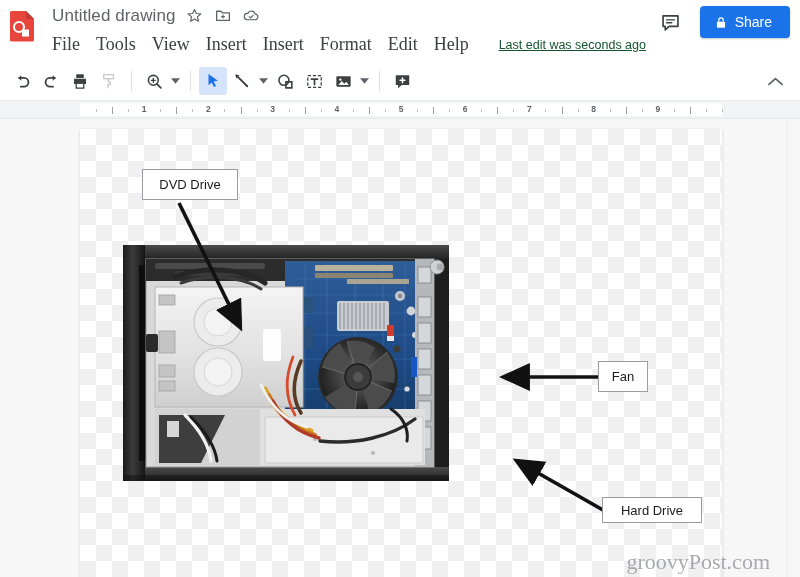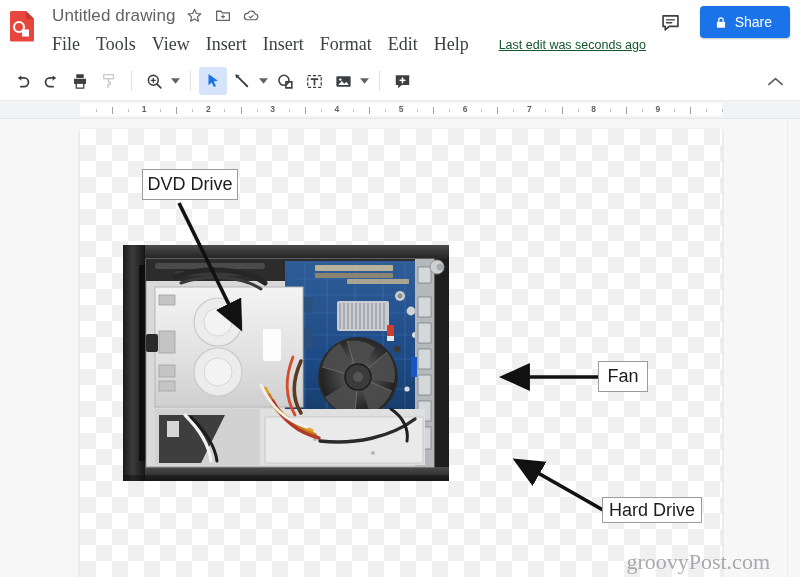--- a/index.html
+++ b/index.html
@@ -211,21 +211,21 @@
     background-position: 0 0, 16px 16px;
     box-shadow: 0 1px 3px rgba(0,0,0,.16);
   }
 
   
   .callout {
     position: absolute;
     background: #ffffff;
     border: 1.3px solid #999da1;
     color: #1c1c1c;
-    font-size: 18px;
+    font-size: 13px;
     display: flex;
     align-items: center;
     justify-content: center;
     box-sizing: border-box;
     white-space: nowrap;
     padding: 12px 9px;
     z-index: 6;
   }
 
   .photo {

